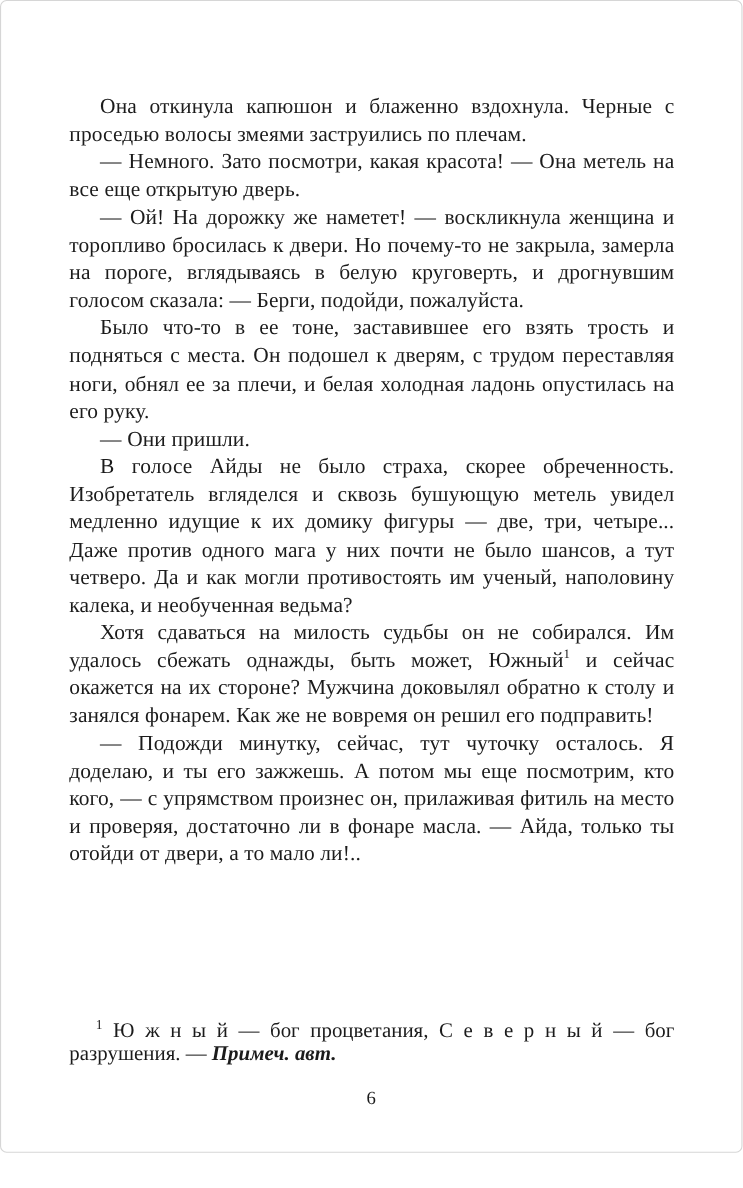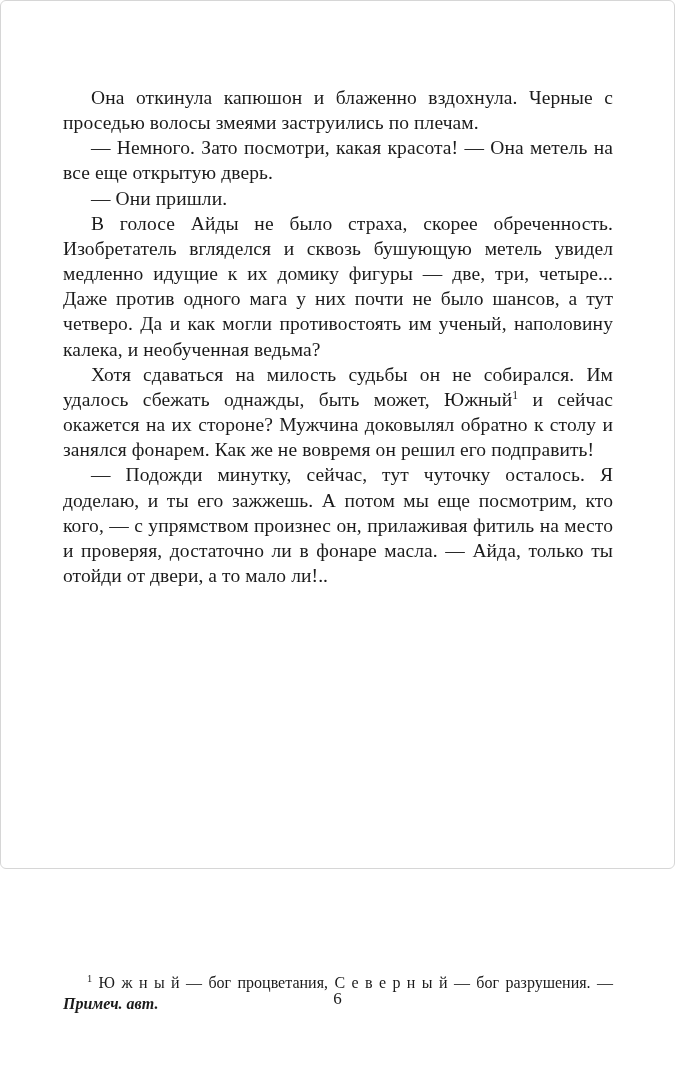--- a/index.html
+++ b/index.html
@@ -13,21 +13,21 @@
     position: relative;
     font-family: "Liberation Serif", "DejaVu Serif", serif;
     color: #1b1b1b;
     overflow: hidden;
   }
   .page {
     position: absolute;
     left: 0;
     top: 0;
     width: 675px;
-    height: 869px;
+    height: 1048px;
     box-sizing: border-box;
     border: 1px solid #d6d6d6;
     border-radius: 6px;
     background: #ffffff;
   }
   .text-block {
     position: absolute;
     left: 62px;
     top: 84px;
     width: 550px;
@@ -42,23 +42,23 @@
     text-indent: 28px;
   }
   sup.fn-ref {
     font-size: 0.6em;
     line-height: 0;
     vertical-align: super;
   }
   .footnote {
     position: absolute;
     left: 62px;
-    top: 971px;
+    top: 926px;
     width: 550px;
-    font-size: 16px;
+    font-size: 19px;
     line-height: 21px;
     text-align: justify;
   }
   .footnote p {
     margin: 0;
     text-indent: 24px;
   }
   .footnote sup.fn-mark {
     font-size: 0.65em;
     line-height: 0;
@@ -79,20 +79,22 @@
   }
 </style>
 </head>
 <body>
 
 <div class="page">
 
   <div class="text-block">
     <p>Она откинула капюшон и блаженно вздохнула. Черные с проседью волосы змеями заструились по плечам.</p>
     <p>— Немного. Зато посмотри, какая красота! — Она метель на все еще открытую дверь.</p>
+    <p>— Ой! На дорожку же наметет! — воскликнула женщина и торопливо бросилась к двери. Но почему-то не закрыла, замерла на пороге, вглядываясь в белую круговерть, и дрогнувшим голосом сказала: — Берги, подойди, пожалуйста.</p>
+    <p>Было что-то в ее тоне, заставившее его взять трость и подняться с места. Он подошел к дверям, с трудом переставляя ноги, обнял ее за плечи, и белая холодная ладонь опустилась на его руку.</p>
     <p>— Они пришли.</p>
     <p>В голосе Айды не было страха, скорее обреченность. Изобретатель вгляделся и сквозь бушующую метель увидел медленно идущие к их домику фигуры — две, три, четыре... Даже против одного мага у них почти не было шансов, а тут четверо. Да и как могли противостоять им ученый, наполовину калека, и необученная ведьма?</p>
     <p><span>Хотя сдаваться на милость судьбы он не собирался. Им удалось сбежать однажды, быть может, Южный</span><sup class="fn-ref">1</sup><span> и сейчас окажется на их стороне? Мужчина доковылял обратно к столу и занялся фонарем. Как же не вовремя он решил его подправить!</span></p>
     <p>— Подожди минутку, сейчас, тут чуточку осталось. Я доделаю, и ты его зажжешь. А потом мы еще посмотрим, кто кого, — с упрямством произнес он, прилаживая фитиль на место и проверяя, достаточно ли в фонаре масла. — Айда, только ты отойди от двери, а то мало ли!..</p>
   </div>
 
   <div class="footnote">
     <p><sup class="fn-mark">1</sup> <span>Ю ж н ы й — бог процветания, С е в е р н ы й — бог разрушения. — </span><span class="attribution">Примеч. авт.</span></p>
   </div>
 

